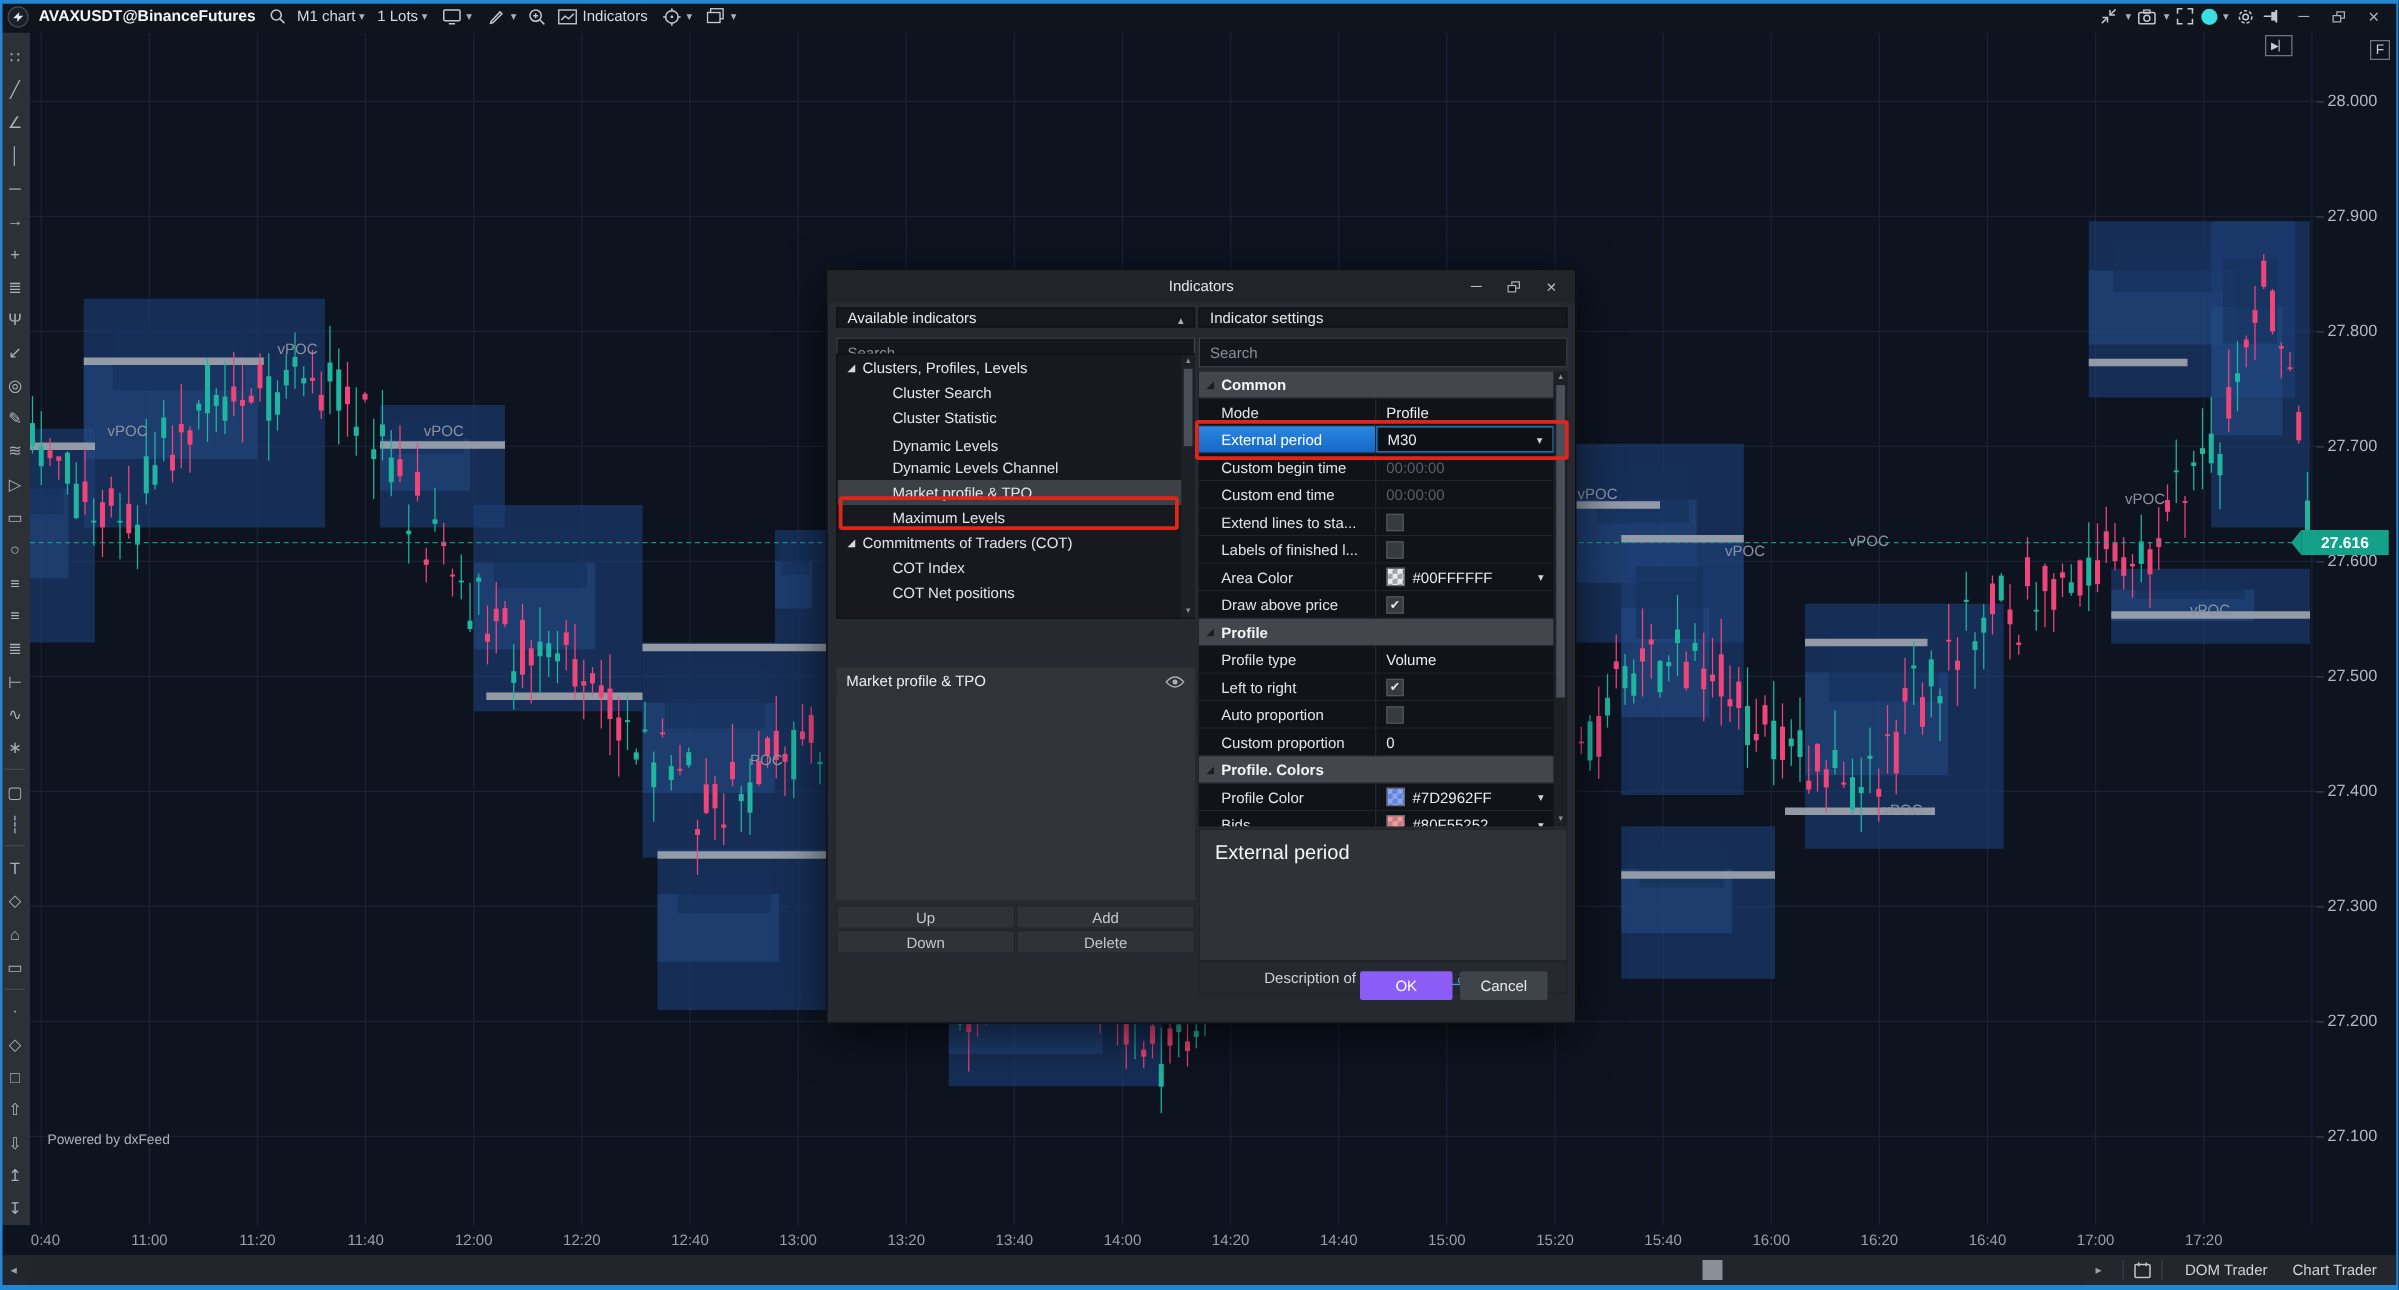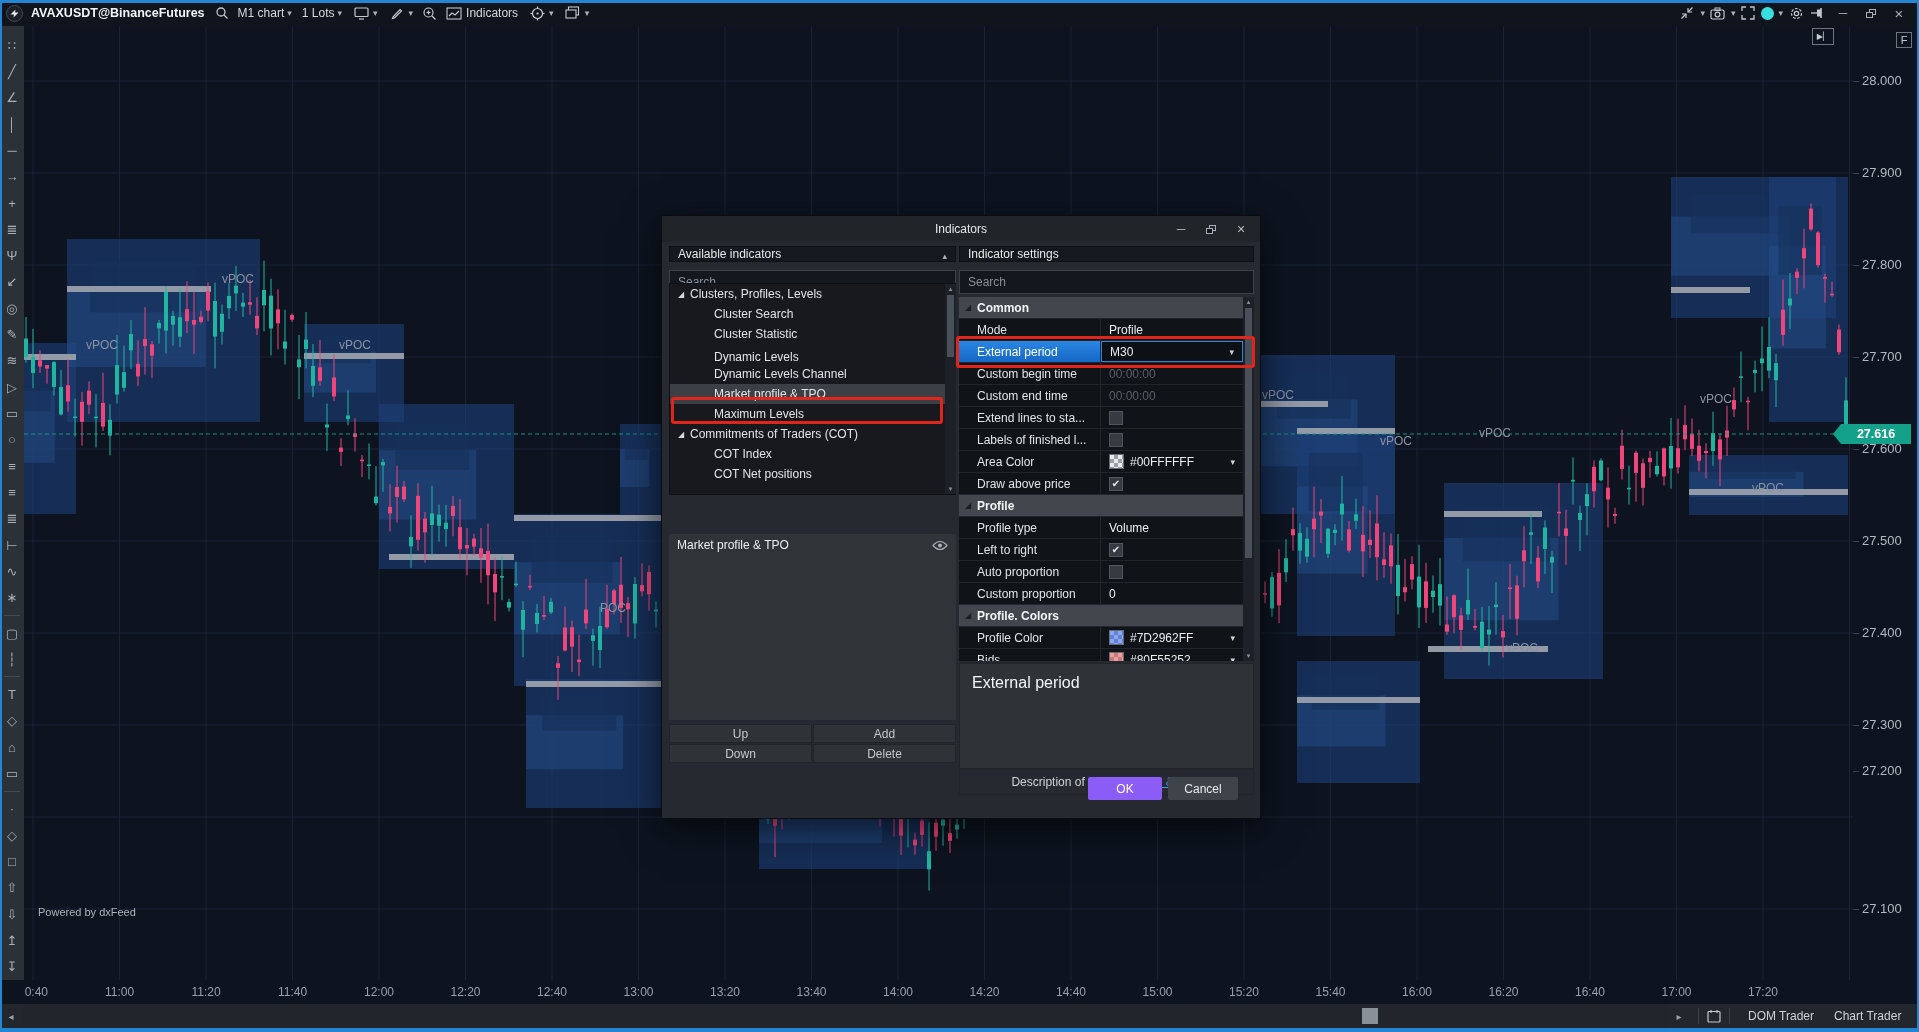--- a/index.html
+++ b/index.html
@@ -933,21 +933,21 @@
   <div class="price-axis" id="price-axis">
     <span class="fut-badge">F</span>
   <span class="price-label" style="top: 47px;">28.000<span class="tick"></span></span>
       <span class="price-label" style="top: 139px;">27.900<span class="tick"></span></span>
       <span class="price-label" style="top: 231px;">27.800<span class="tick"></span></span>
       <span class="price-label" style="top: 323px;">27.700<span class="tick"></span></span>
       <span class="price-label" style="top: 415px;">27.600<span class="tick"></span></span>
       <span class="price-label" style="top: 507px;">27.500<span class="tick"></span></span>
       <span class="price-label" style="top: 599px;">27.400<span class="tick"></span></span>
       <span class="price-label" style="top: 691px;">27.300<span class="tick"></span></span>
-      <span class="price-label" style="top: 737px;">27.200<span class="tick"></span></span>
+      <span class="price-label" style="top: 783px;">27.200<span class="tick"></span></span>
       <span class="price-label" style="top: 875px;">27.100<span class="tick"></span></span>
       <div class="price-tag" style="top: 398px;">27.616</div>
     </div>
   <span class="goto-latest">▶▏</span>
 
   <div class="time-axis" id="time-axis">
       <span class="time-label" style="left: 9px;">10:40</span>
       <span class="time-label" style="left: 95.5px;">11:00</span>
       <span class="time-label" style="left: 182px;">11:20</span>
       <span class="time-label" style="left: 268.5px;">11:40</span>

